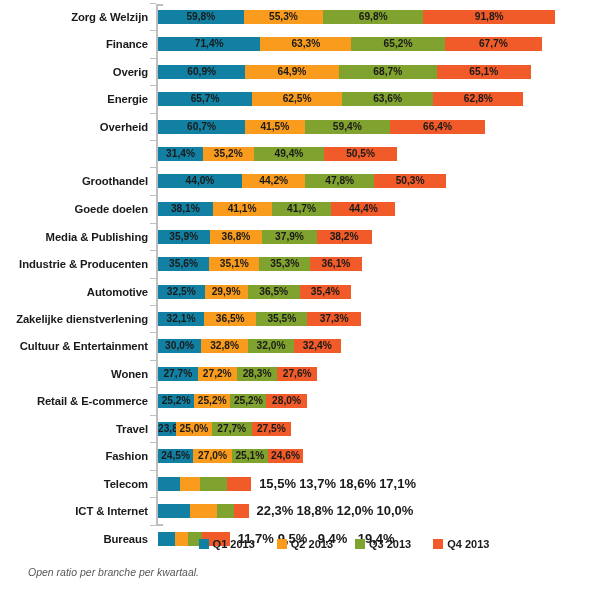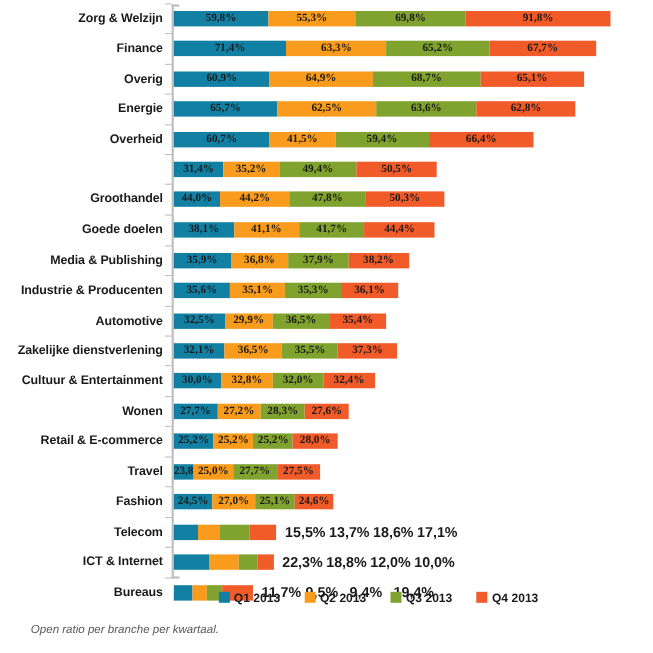--- a/index.html
+++ b/index.html
@@ -80,21 +80,20 @@
     top: -3px;
   }
 
   .bars {
     position: absolute;
     left: 158px;
     top: 4px;
     height: 14px;
     white-space: nowrap;
     font-size: 0;
-    font-family: Liberation Serif, serif;
   }
 
   .seg {
     display: inline-block;
     height: 14px;
     vertical-align: top;
     position: relative;
     box-sizing: border-box;
   }
   .seg .seg-label {
@@ -209,21 +208,21 @@
           <div class="tick"></div>
           <div class="bars"><span class="seg q1" style="width: 87.1045px;"><span class="seg-label">60,7%</span></span><span class="seg q2" style="width: 59.5525px;"><span class="seg-label">41,5%</span></span><span class="seg q3" style="width: 85.239px;"><span class="seg-label">59,4%</span></span><span class="seg q4" style="width: 95.284px;"><span class="seg-label">66,4%</span></span></div>
         </div>
         <div class="row" style="top: 143.25px;">
           <div class="tick"></div>
           <div class="bars"><span class="seg q1" style="width: 45.059px;"><span class="seg-label">31,4%</span></span><span class="seg q2" style="width: 50.512px;"><span class="seg-label">35,2%</span></span><span class="seg q3" style="width: 70.889px;"><span class="seg-label">49,4%</span></span><span class="seg q4" style="width: 72.4675px;"><span class="seg-label">50,5%</span></span></div>
         </div>
         <div class="row" style="top: 170px;">
           <div class="cat-label">Groothandel</div>
           <div class="tick"></div>
-          <div class="bars"><span class="seg q1" style="width: 42px;"><span class="seg-label">44,0%</span></span><span class="seg q2" style="width: 63.427px;"><span class="seg-label">44,2%</span></span><span class="seg q3" style="width: 68.593px;"><span class="seg-label">47,8%</span></span><span class="seg q4" style="width: 72.1805px;"><span class="seg-label">50,3%</span></span></div>
+          <div class="bars"><span class="seg q1" style="width: 84px;"><span class="seg-label">44,0%</span></span><span class="seg q2" style="width: 63.427px;"><span class="seg-label">44,2%</span></span><span class="seg q3" style="width: 68.593px;"><span class="seg-label">47,8%</span></span><span class="seg q4" style="width: 72.1805px;"><span class="seg-label">50,3%</span></span></div>
         </div>
         <div class="row" style="top: 198.15px;">
           <div class="cat-label">Goede doelen</div>
           <div class="tick"></div>
           <div class="bars"><span class="seg q1" style="width: 54.6735px;"><span class="seg-label">38,1%</span></span><span class="seg q2" style="width: 58.9785px;"><span class="seg-label">41,1%</span></span><span class="seg q3" style="width: 59.8395px;"><span class="seg-label">41,7%</span></span><span class="seg q4" style="width: 63.714px;"><span class="seg-label">44,4%</span></span></div>
         </div>
         <div class="row" style="top: 225.6px;">
           <div class="cat-label">Media &amp; Publishing</div>
           <div class="tick"></div>
           <div class="bars"><span class="seg q1" style="width: 51.5165px;"><span class="seg-label">35,9%</span></span><span class="seg q2" style="width: 52.808px;"><span class="seg-label">36,8%</span></span><span class="seg q3" style="width: 54.3865px;"><span class="seg-label">37,9%</span></span><span class="seg q4" style="width: 54.817px;"><span class="seg-label">38,2%</span></span></div>

